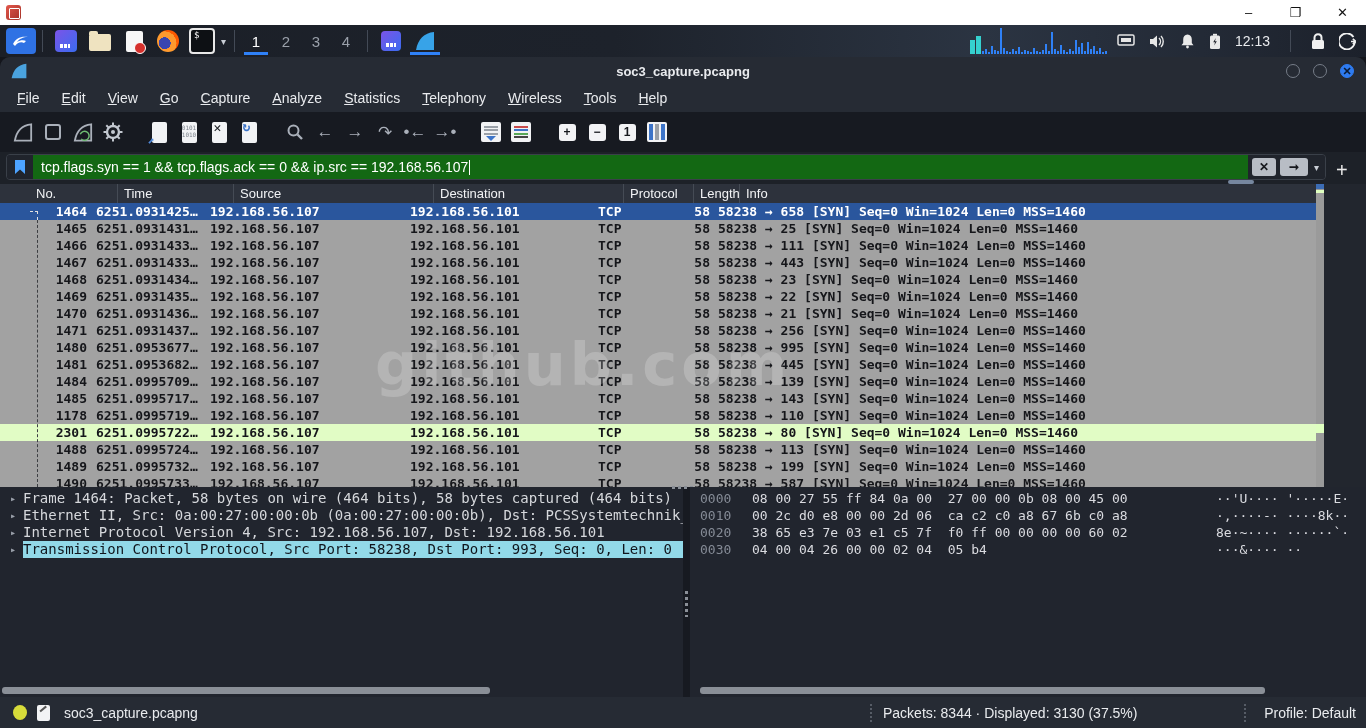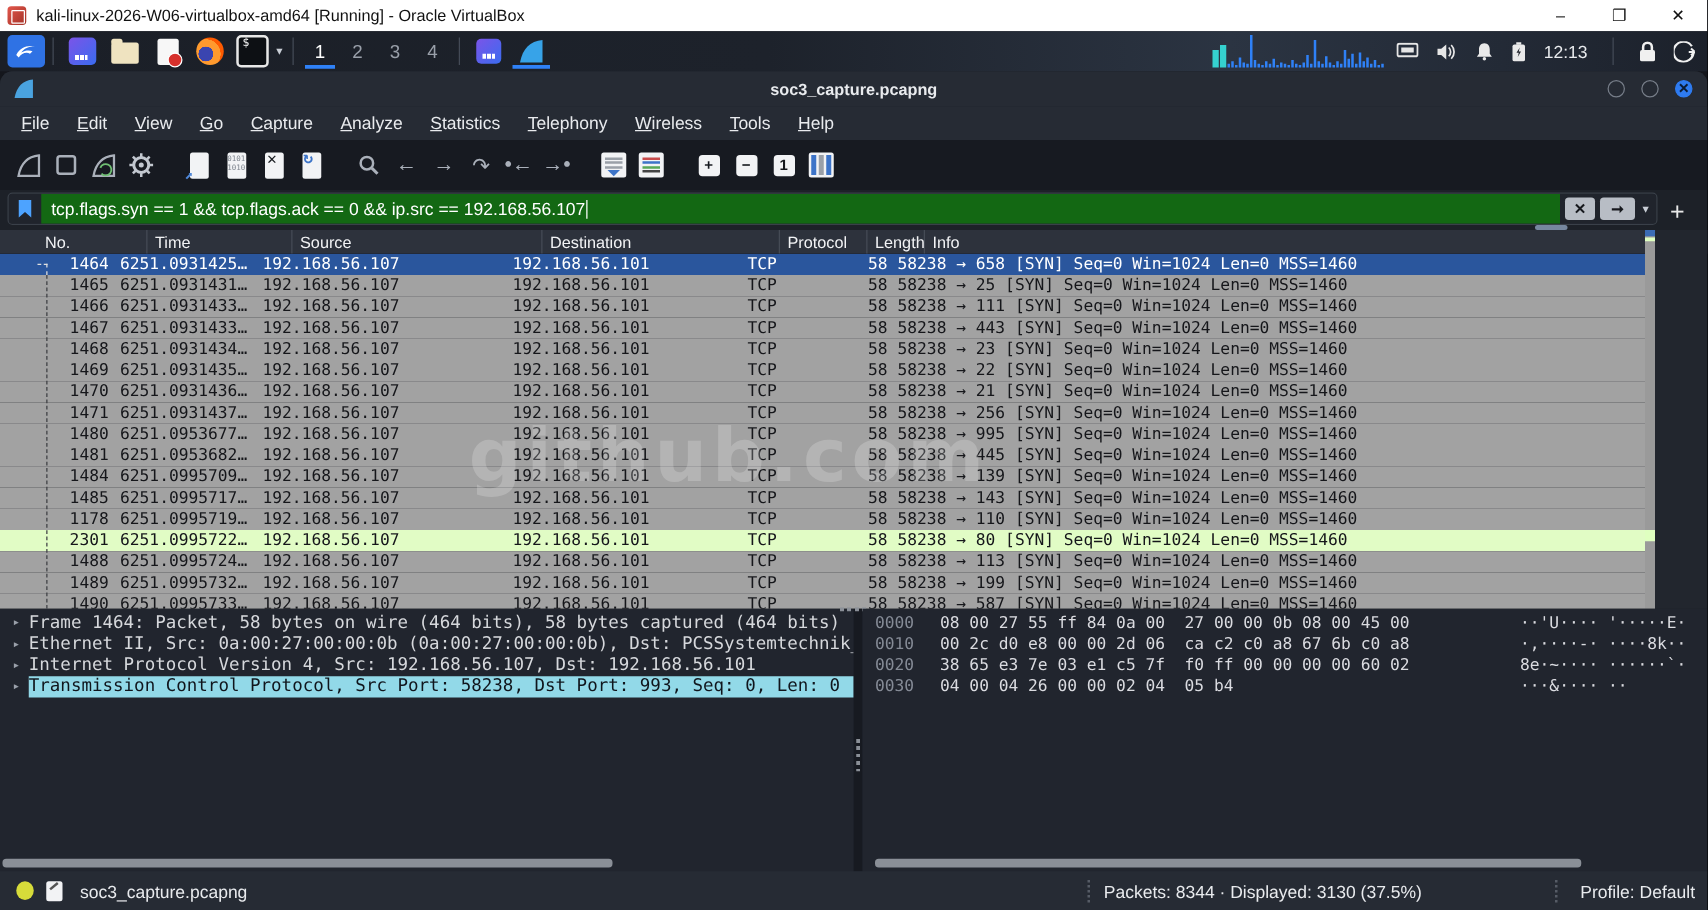--- a/index.html
+++ b/index.html
@@ -84,21 +84,21 @@
   .fctrl{display:flex;align-items:center;background:#20242c;height:24px;padding:0 4px;gap:4px;}
   .fbtn{width:24px;height:18px;background:#b8bdc5;border-radius:3px;color:#16181d;font-size:12px;font-weight:bold;
         display:flex;align-items:center;justify-content:center;}
   .fplus{color:#e8e8e8;font-size:20px;margin-left:10px;line-height:20px;}
 
   .hthumb{left:1228px;top:180px;width:26px;height:4px;border-radius:2px;background:#76879f;}
 
   
   .pl-header{left:0;top:184px;width:1366px;height:19px;background:#2d323c;display:flex;color:#f2f3f5;font-size:13px;padding-left:28px;}
   .pl-header .cell{border-right:1px solid #454b55;box-sizing:border-box;line-height:19px;padding-left:6px;}
-  .pl-rows{left:0;top:203px;width:1316px;height:284px;overflow:hidden;background:#1b1e25;}
+  .pl-rows{left:0;top:203px;width:1316px;height:284px;overflow:hidden;background:#1b1e25;font-weight:bold;}
   .prow{display:flex;height:17px;line-height:17px;font-family:"DejaVu Sans Mono",monospace;font-size:13px;
         color:#15161a;background:#a2a2a2;}
   .prow span{overflow:hidden;white-space:pre;}
   .prow.sel{background:#2a569d;color:#fff;}
   .prow.hl{background:#e1fcc5;}
   .c-no{width:90px;text-align:right;padding-right:3px;box-sizing:border-box;}
   .c-time{width:116px;padding-left:6px;box-sizing:border-box;}
   .c-src{width:200px;padding-left:4px;box-sizing:border-box;}
   .c-dst{width:190px;padding-left:4px;box-sizing:border-box;}
   .c-proto{width:70px;padding-left:2px;box-sizing:border-box;}
@@ -144,21 +144,20 @@
   .sb-mid{position:absolute;left:883px;text-align:center;}
   .sb-right{position:absolute;right:10px;}
 </style>
 </head>
 <body>
 
 <div class="root">
 
   <div class="abs vbox-bar">
     <div class="vbox-logo"></div>
-    <div class="vbox-title">kali-linux-2026-W06-virtualbox-amd64 [Running] - Oracle VirtualBox</div>
     <div class="vbox-controls">
       <div class="vbox-btn">–</div>
       <div class="vbox-btn">❐</div>
       <div class="vbox-btn">✕</div>
     </div>
   </div>
 
   <div class="abs taskbar">
     <div class="kali-btn">
       <svg width="20" height="20" viewBox="0 0 20 20">

